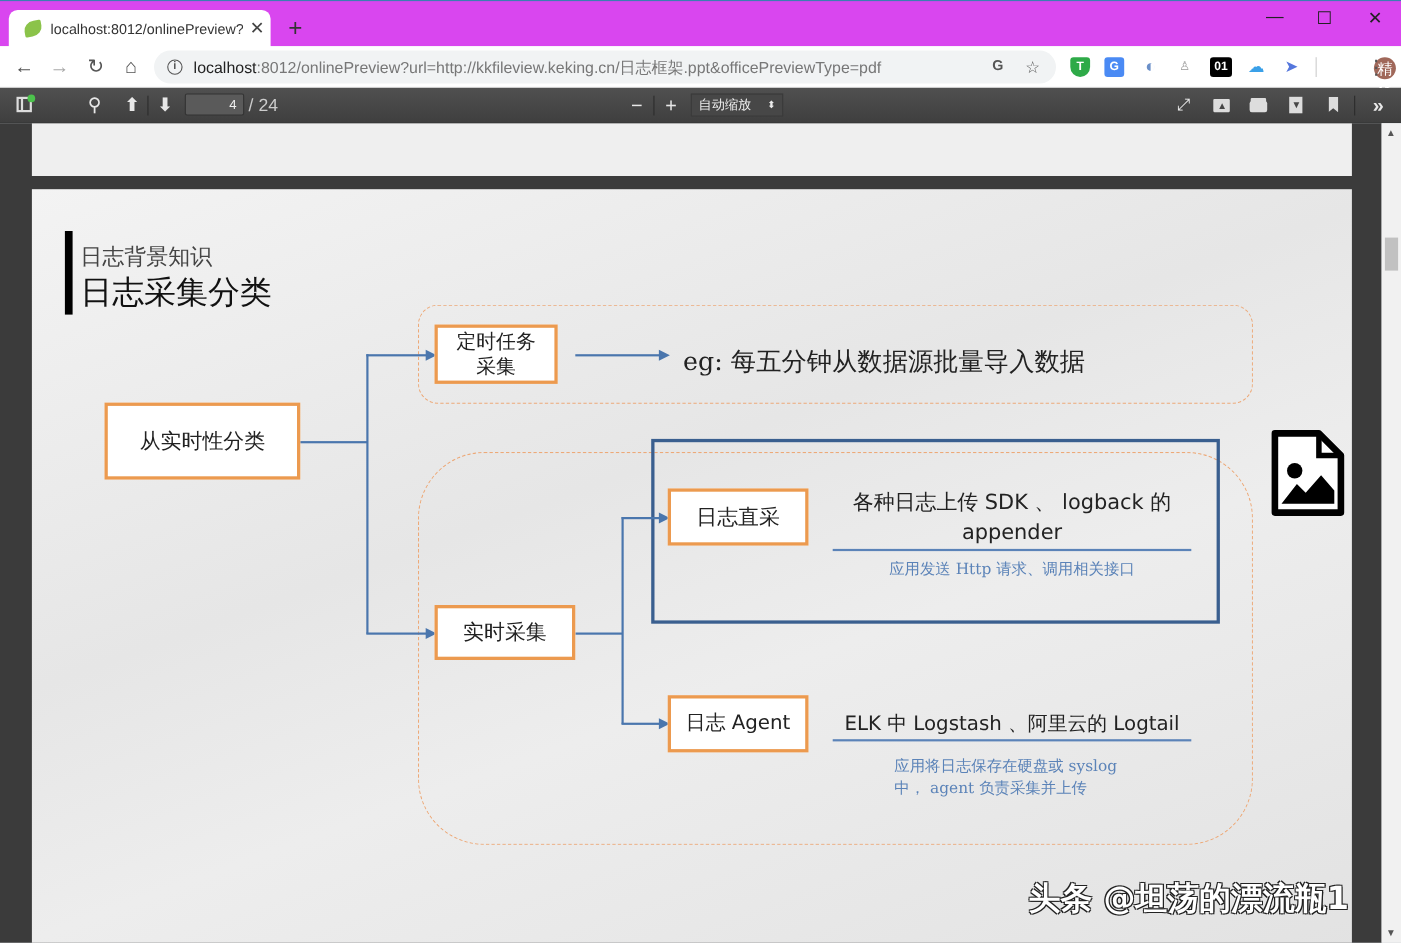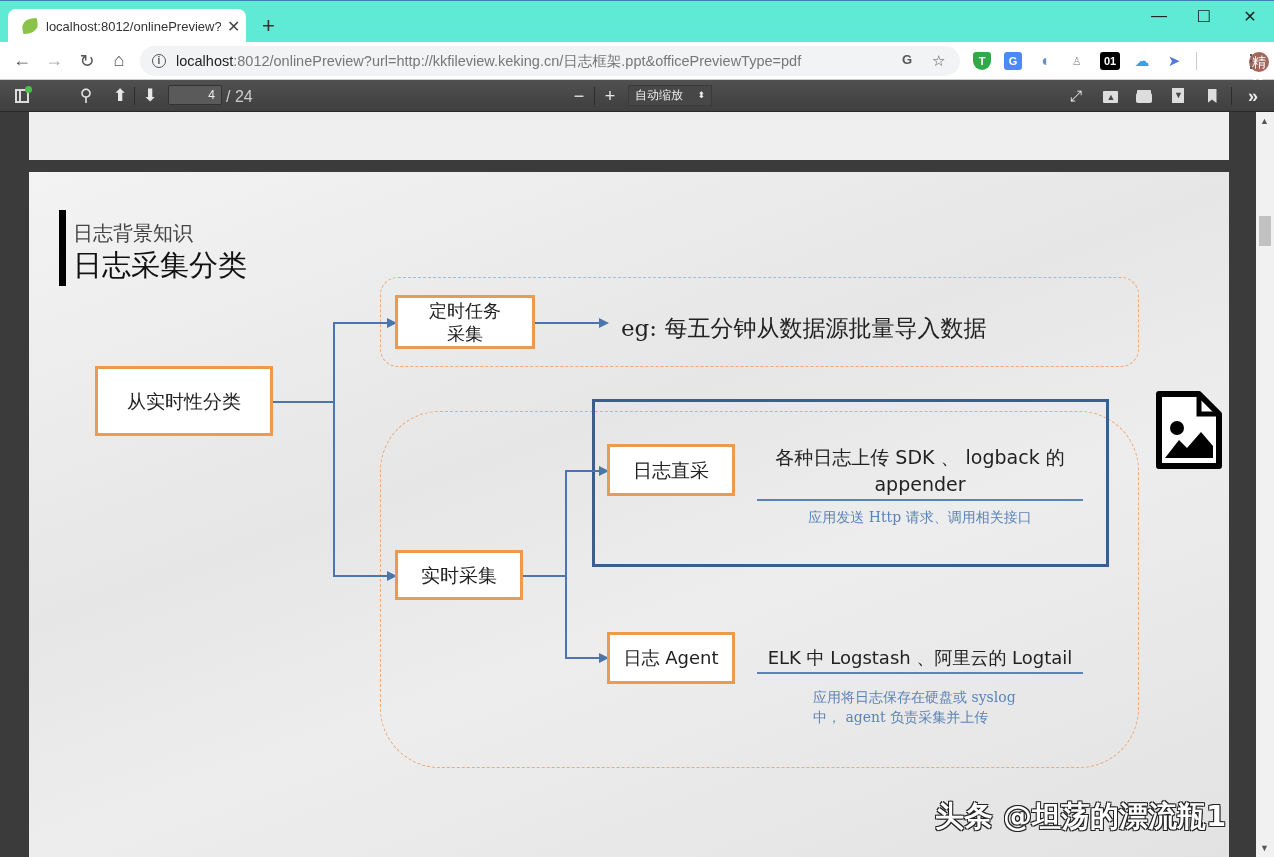--- a/index.html
+++ b/index.html
@@ -1,17 +1,17 @@
 <!DOCTYPE html>
 <html><head>
 <meta charset="utf-8">
 <style>
 *{box-sizing:border-box;margin:0;padding:0}
 html,body{width:1274px;height:857px;overflow:hidden;background:#dee1e6;font-family:"Liberation Sans","DejaVu Sans",sans-serif}
-.titlebar{position:absolute;left:0;top:0;width:1274px;height:42px;background:#5eead4;border-top:1px solid #3c7fb1}
+.titlebar{position:absolute;left:0;top:0;width:1274px;height:42px;background:#d946ef;border-top:1px solid #3c7fb1}
 .tab{position:absolute;left:8px;top:8px;width:238px;height:34px;background:#fff;border-radius:8px 8px 0 0;display:flex;align-items:center;padding-left:14px}
 .tab .fav{width:16px;height:14px;background:#8bc34a;border-radius:60% 10% 60% 10%;margin-right:8px;transform:rotate(-10deg)}
 .tab .ttl{font-size:13px;color:#333;width:175px;white-space:nowrap;overflow:hidden}
 .tab .x{font-size:16px;color:#444;margin-left:6px;cursor:pointer}
 .newtab{position:absolute;left:262px;top:12px;font-size:22px;color:#333}
 .winbtn{position:absolute;top:6px;font-size:16px;color:#222;width:30px;text-align:center}
 .navbar{position:absolute;left:0;top:42px;width:1274px;height:38px;background:#fff;border-bottom:1px solid #ccc}
 .navbtn{position:absolute;top:8px;font-size:18px;color:#555;width:24px;text-align:center}
 .omni{position:absolute;left:140px;top:4px;width:820px;height:30px;background:#f1f3f4;border-radius:15px;display:flex;align-items:center;padding-left:12px}
 .omni .info{width:14px;height:14px;border:1.5px solid #555;border-radius:50%;font-size:10px;text-align:center;line-height:11px;color:#555;margin-right:10px;font-weight:bold}
@@ -137,21 +137,21 @@
     <div class="arrow" style="left:570px;top:146px"></div>
 
     <div class="line" style="left:494px;top:403px;width:43px;height:1.5px"></div>
     <div class="line" style="left:536px;top:298px;width:1.5px;height:188px"></div>
     <div class="line" style="left:536px;top:298px;width:36px;height:1.5px"></div>
     <div class="arrow" style="left:570px;top:294px"></div>
     <div class="line" style="left:536px;top:485px;width:36px;height:1.5px"></div>
     <div class="arrow" style="left:570px;top:481px"></div>
 
     <div class="obox" style="left:66px;top:194px;width:178px;height:70px">从实时性分类</div>
-    <div class="obox" style="left:366px;top:123px;width:140px;height:54px;white-space:pre-line;font-size:18px;line-height:23px">定时任务
+    <div class="obox" style="left:366px;top:123px;width:112px;height:54px;white-space:pre-line;font-size:18px;line-height:23px">定时任务
 采集</div>
     <div class="abs" style="left:592px;top:141px;font-size:23px;color:#222;font-family:'DejaVu Serif',serif">eg: 每五分钟从数据源批量导入数据</div>
     <div class="obox" style="left:366px;top:378px;width:128px;height:50px">实时采集</div>
     <div class="obox" style="left:578px;top:460px;width:128px;height:52px;font-family:'DejaVu Sans',sans-serif;font-size:18px">日志 Agent</div>
     <div class="obox" style="left:578px;top:272px;width:128px;height:52px">日志直采</div>
 
     <div class="abs" style="left:728px;top:272px;width:326px;text-align:center;font-size:19px;line-height:27px;color:#222;font-family:'DejaVu Sans',sans-serif">各种日志上传 SDK 、 logback 的 appender</div>
     <div class="abs" style="left:728px;top:327px;width:326px;height:1.5px;background:#5b83b8"></div>
     <div class="abs" style="left:728px;top:337px;width:326px;text-align:center;font-size:14px;color:#5b83b8;font-family:'DejaVu Serif',serif">应用发送 Http 请求、调用相关接口</div>
 

